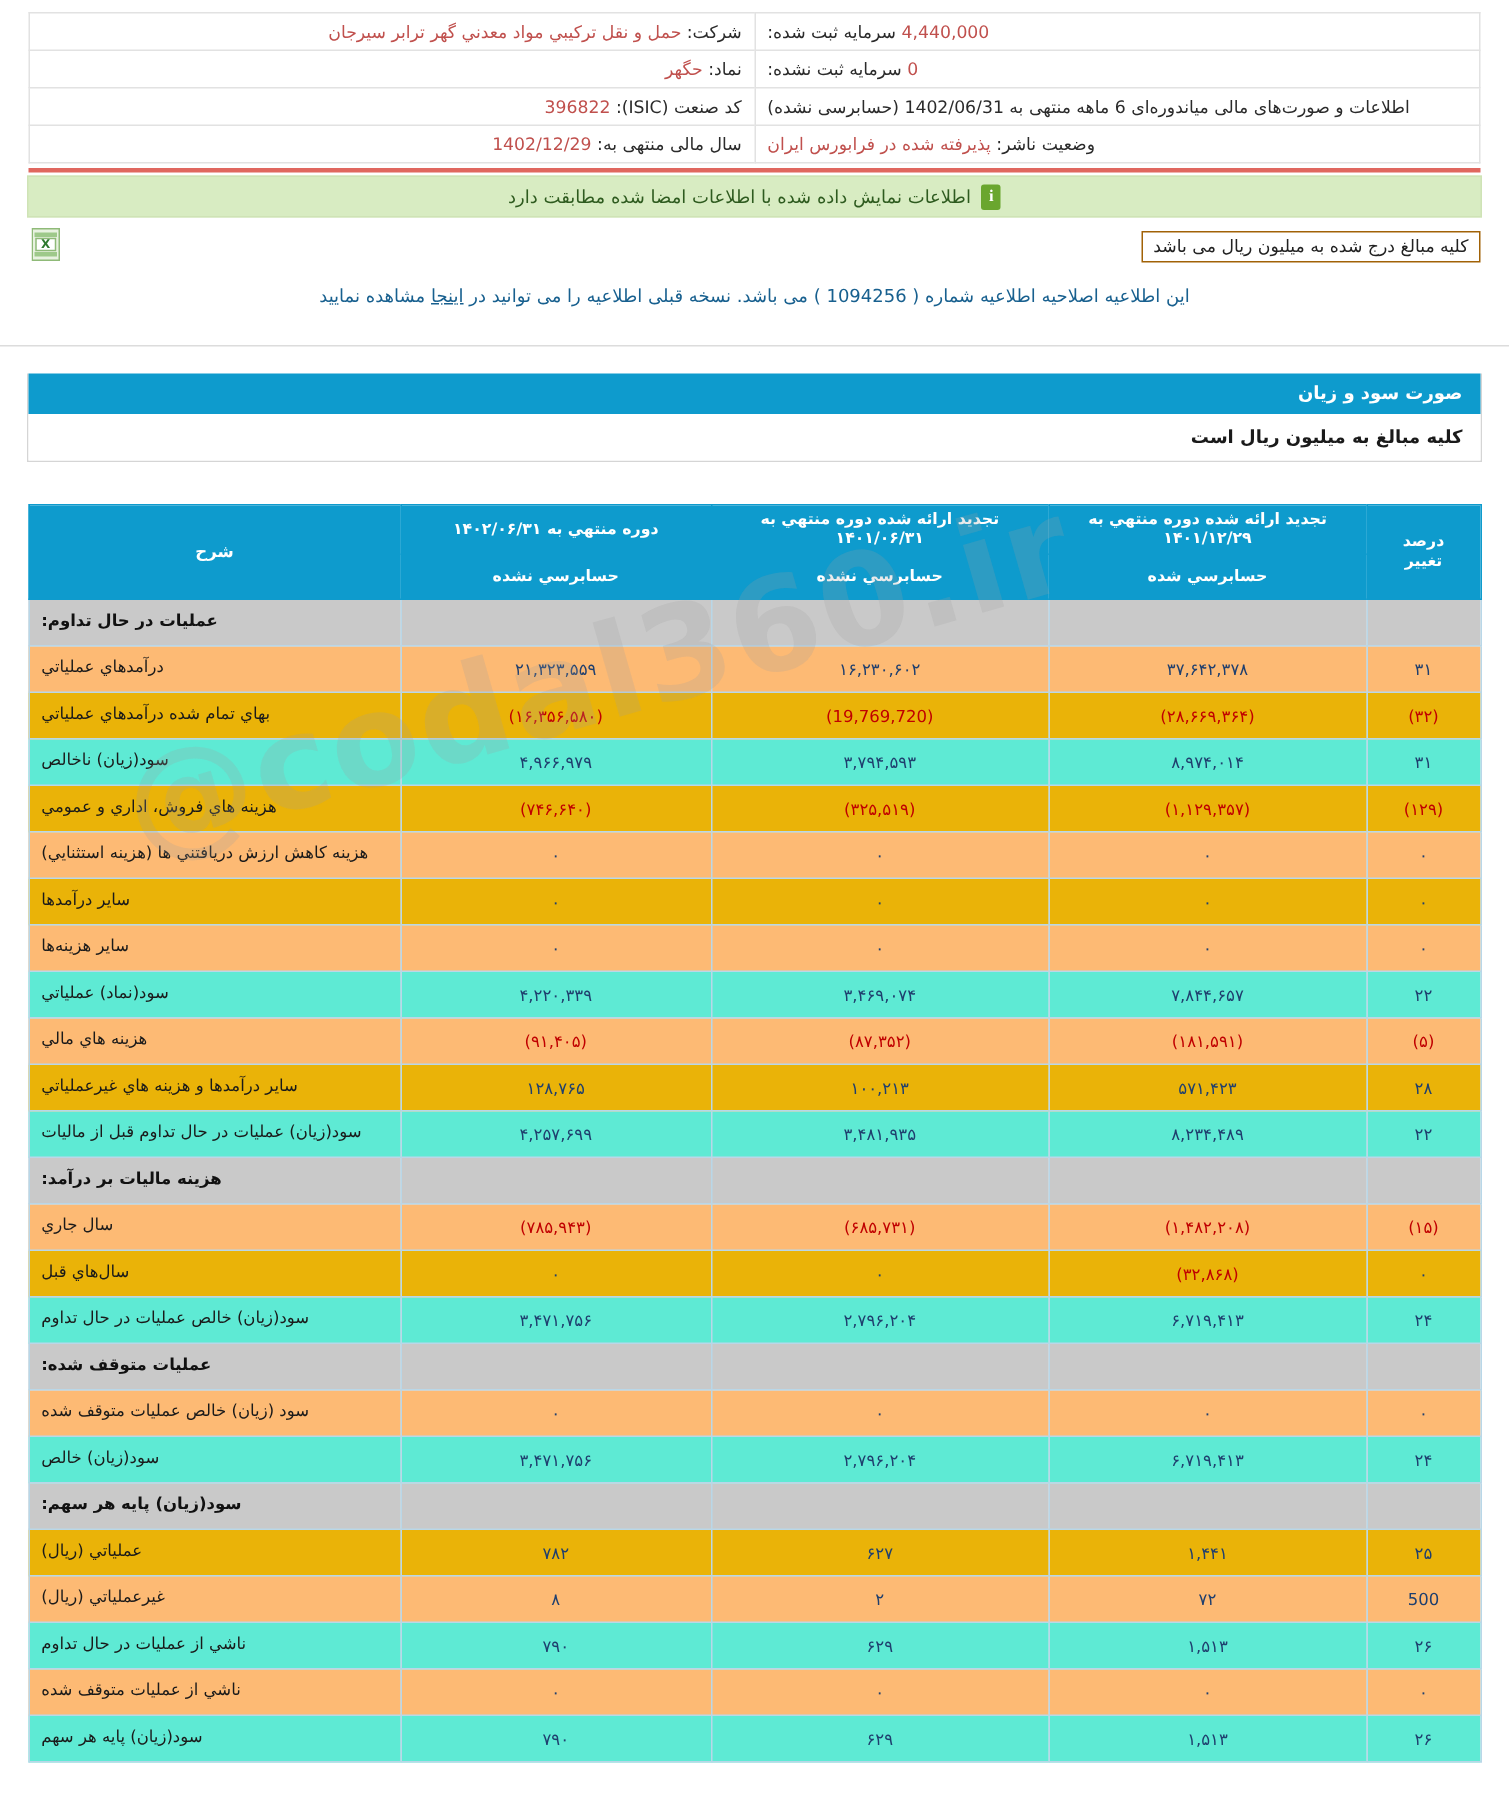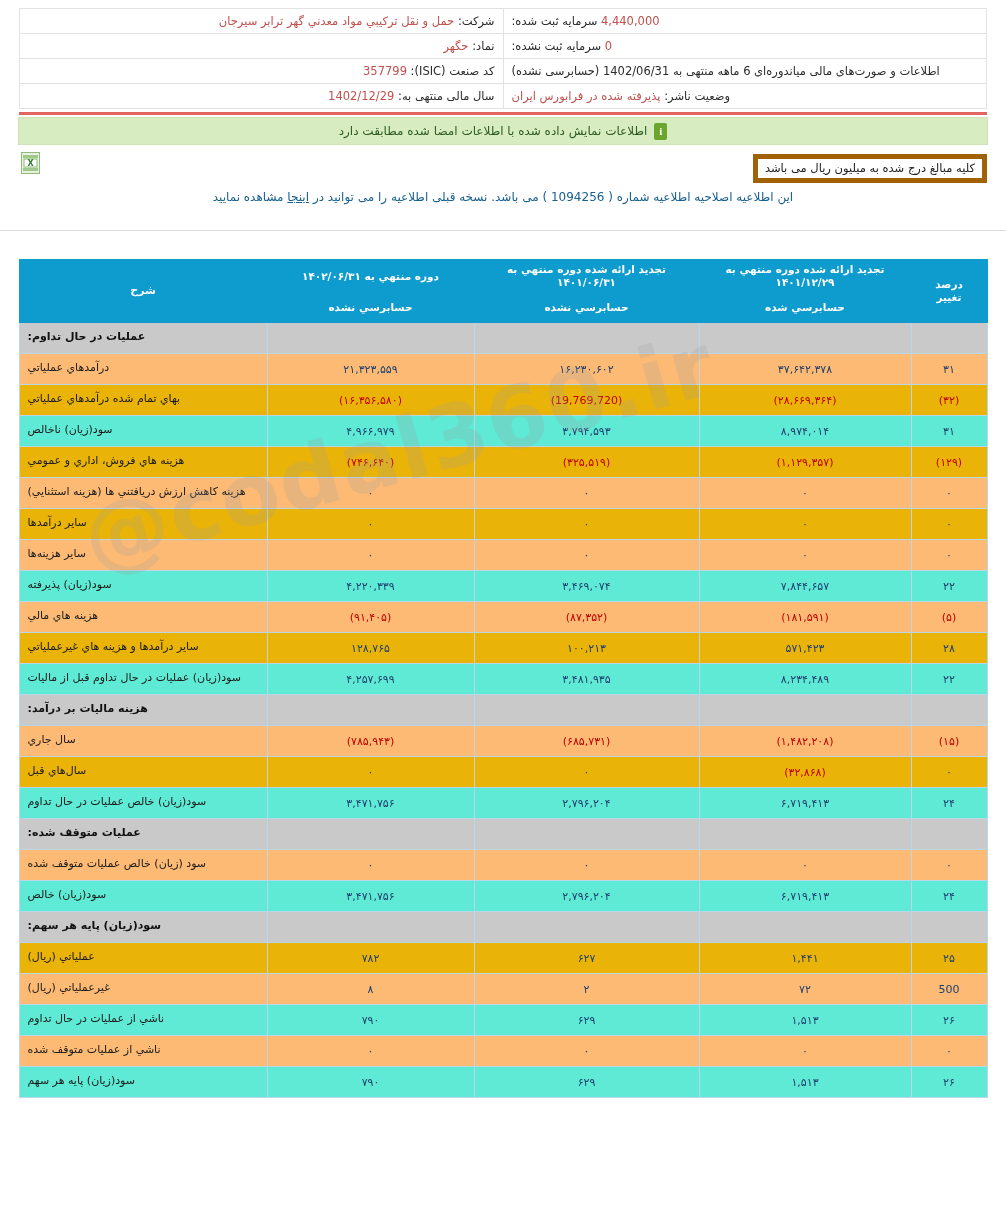--- a/index.html
+++ b/index.html
@@ -98,21 +98,21 @@
   .units-row {
     width: 968px;
     margin: 9px auto 0 auto;
     position: relative;
     height: 22px;
   }
   .units-box {
     position: absolute;
     right: 0;
     top: 0;
-    border: 5px solid #a16207;
+    border: 1px solid #a16207;
     background: #ffffff;
     font-size: 11.5px;
     color: #222222;
     padding: 2px 7px 3px 7px;
     white-space: nowrap;
   }
   .excel-icon {
     position: absolute;
     left: 2px;
     top: -2px;
@@ -259,21 +259,21 @@
           <span class="id-lbl">نماد:</span>
           <span class="id-val">حگهر</span>
         </td>
       </tr>
       <tr>
         <td class="left-cell">
           <span class="id-lbl">اطلاعات و صورت‌های مالی میاندوره‌ای  6 ماهه منتهی به 1402/06/31 (حسابرسی نشده)</span>
         </td>
         <td class="right-cell">
           <span class="id-lbl">کد صنعت (ISIC):</span>
-          <span class="id-val">357799</span>
+          <span class="id-val">396822</span>
         </td>
       </tr>
       <tr>
         <td class="left-cell">
           <span class="id-lbl">وضعیت ناشر:</span>
           <span class="id-val">پذیرفته شده در فرابورس ایران</span>
         </td>
         <td class="right-cell">
           <span class="id-lbl">سال مالی منتهی به:</span>
           <span class="id-val">1402/12/29</span>
@@ -304,20 +304,24 @@
 
   <div class="notice">
     <span>این اطلاعیه اصلاحیه اطلاعیه شماره ( 1094256 ) می باشد. نسخه قبلی اطلاعیه را می توانید در</span>
     <a href="#">اینجا</a>
     <span>مشاهده نمایید</span>
   </div>
 
 
   <div class="sep-line"></div>
 
+  <div class="sec-wrap">
+    <div class="sec-title">صورت سود و زیان</div>
+    <div class="sec-body">کلیه مبالغ به میلیون ریال است</div>
+  </div>
 
   <table class="fin-table">
     <colgroup>
       <col class="c-pct">
         <col class="c-v3">
         <col class="c-v2">
         <col class="c-v1">
         <col class="c-desc">
     </colgroup>
     <thead>
@@ -392,21 +396,21 @@
           <td class="val">۰</td>
           <td class="val">۰</td>
           <td class="val">۰</td>
           <td class="desc">سایر هزینه‌ها</td>
         </tr>
         <tr class="r-yellow">
           <td class="pct">۲۲</td>
           <td class="val">۷,۸۴۴,۶۵۷</td>
           <td class="val">۳,۴۶۹,۰۷۴</td>
           <td class="val">۴,۲۲۰,۳۳۹</td>
-          <td class="desc">سود(زیان) پذیرفته</td>
+          <td class="desc">سود(نماد) عملیاتي</td>
         </tr>
         <tr class="r-blue">
           <td class="pct neg">(۵)</td>
           <td class="val neg">(۱۸۱,۵۹۱)</td>
           <td class="val neg">(۸۷,۳۵۲)</td>
           <td class="val neg">(۹۱,۴۰۵)</td>
           <td class="desc">هزینه هاي مالي</td>
         </tr>
         <tr class="r-gray">
           <td class="pct">۲۸</td>

